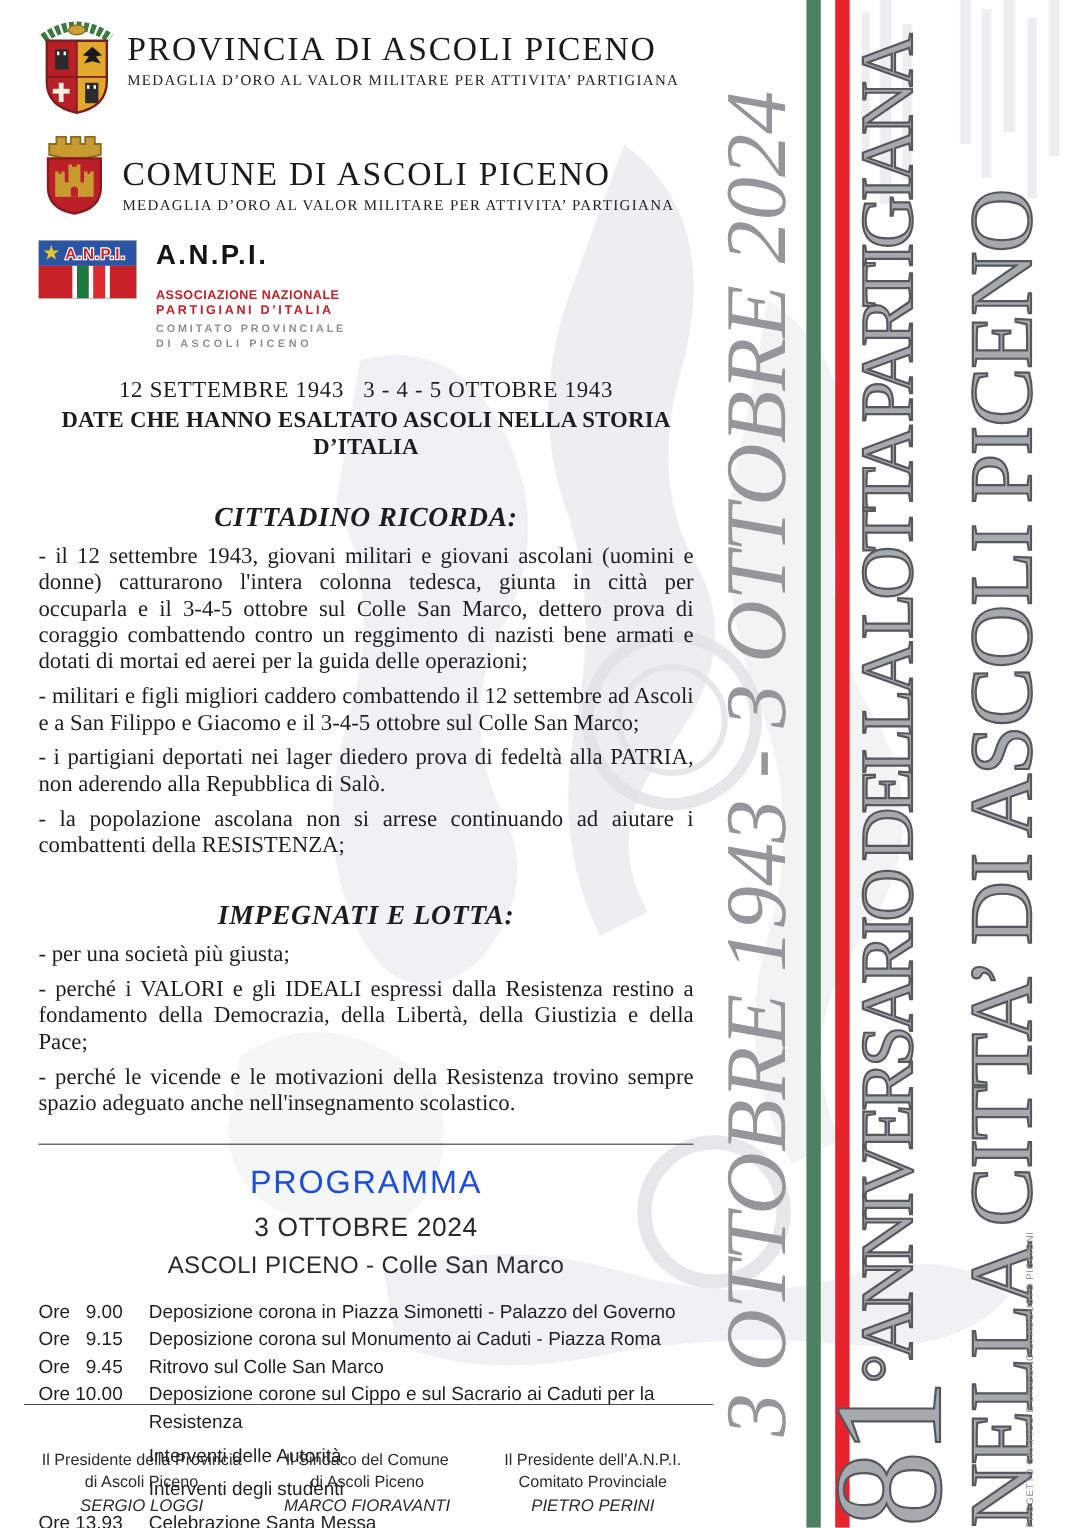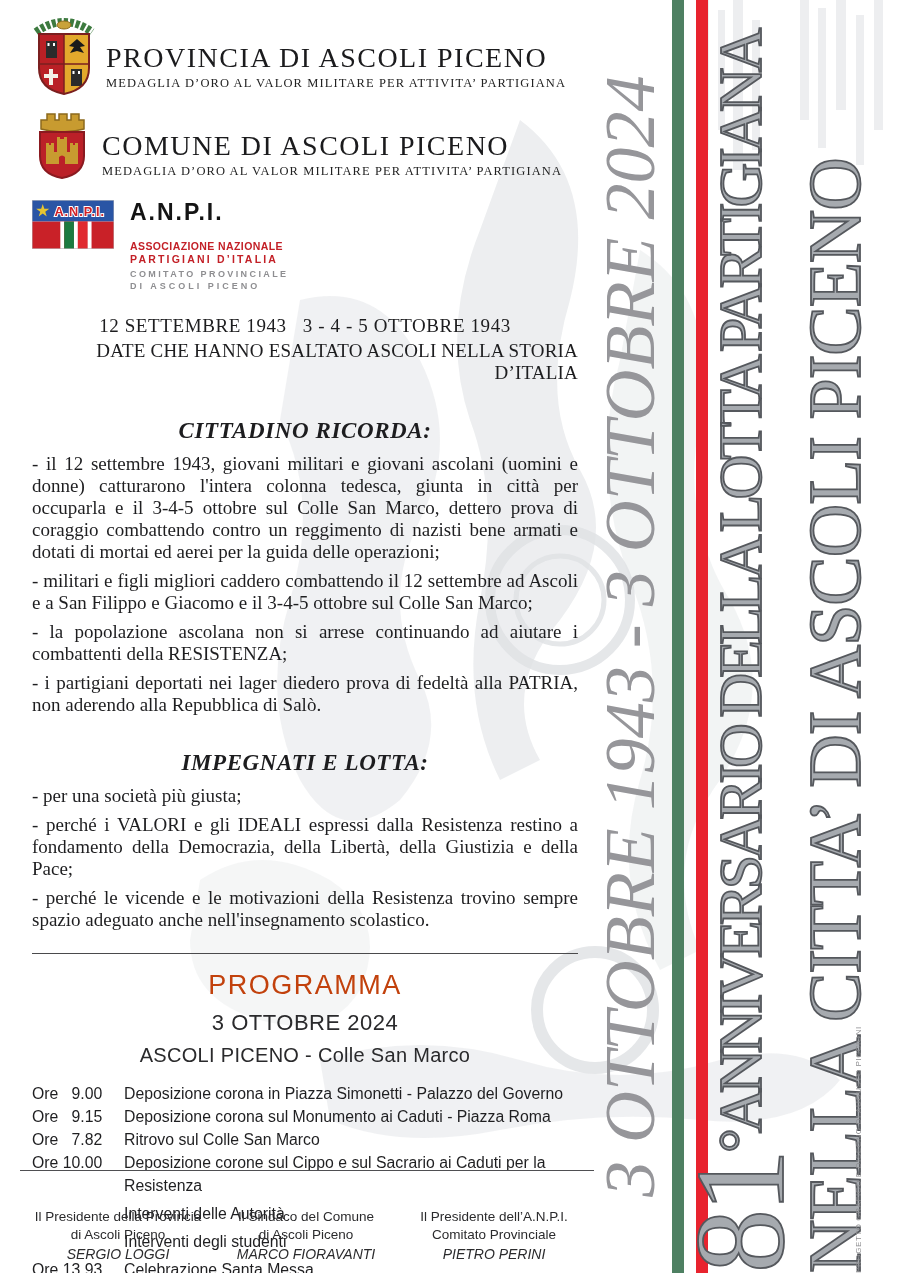--- a/index.html
+++ b/index.html
@@ -4,40 +4,40 @@
 <style>
   html,body{margin:0;padding:0;background:#ffffff;}
   .poster{position:relative;width:900px;height:1273px;background:#ffffff;overflow:hidden;
           font-family:"Liberation Serif",serif;color:#1d1d1f;}
   .wm{position:absolute;inset:0;z-index:0;}
   
   .main{position:absolute;left:32px;top:14px;width:546px;z-index:2;}
   .org-row{display:flex;align-items:flex-start;gap:10px;}
   .org-row.comune{margin-top:14px;}
   .org-row.anpi{margin-top:20px;}
-  .org-text{margin-top:30px;}
+  .org-text{margin-top:14px;}
   .org-text.comune-text{margin-top:22px;}
   .org-title{font-size:28px;letter-spacing:1.5px;line-height:1.02;color:#1b1b1d;}
   .org-sub{font-size:12.5px;letter-spacing:1.1px;margin-top:3px;color:#222;}
   .anpi-text{margin-left:6px;margin-top:1px;font-family:"Liberation Sans",sans-serif;}
   .anpi-name{font-size:23px;font-weight:bold;letter-spacing:2px;color:#141414;line-height:1;}
   .anpi-l1{font-size:10.5px;font-weight:bold;color:#c32027;letter-spacing:.4px;margin-top:16px;}
   .anpi-l2{font-size:10.5px;font-weight:bold;color:#c32027;letter-spacing:2.2px;margin-top:1px;}
   .anpi-l3{font-size:9px;font-weight:bold;color:#8e8e91;letter-spacing:2.4px;margin-top:4px;}
   .anpi-l4{font-size:9px;font-weight:bold;color:#8e8e91;letter-spacing:3px;margin-top:2px;}
   .dates{margin-top:24px;text-align:center;}
   .dates-l1{font-size:19px;letter-spacing:.6px;white-space:pre;}
-  .dates-l2{font-size:19px;font-weight:normal;letter-spacing:.2px;margin-top:3px;text-align:right;}
+  .dates-l2{font-size:19px;font-weight:bold;letter-spacing:.2px;margin-top:3px;}
   .sec-title{margin-top:34px;text-align:center;font-size:23px;font-weight:bold;font-style:italic;letter-spacing:.6px;}
   .sec-title.imp{margin-top:34px;}
   .paras{margin-top:9px;}
   .paras p{font-size:19px;line-height:22px;text-align:justify;margin:0 0 7px 0;color:#1e1e20;}
   .rule{border:none;border-top:1.6px solid #4a4a4c;margin:22px 0 0 0;width:100%;}
   .prog{font-family:"Liberation Sans",sans-serif;text-align:center;}
-  .prog-title{margin-top:16px;font-size:27px;letter-spacing:1.5px;color:#c2410c;}
+  .prog-title{margin-top:16px;font-size:27px;letter-spacing:1.5px;color:#1d4ed8;}
   .prog-date{margin-top:9px;font-size:22px;letter-spacing:.5px;color:#2a2a2c;}
   .prog-loc{margin-top:8px;font-size:20px;letter-spacing:.3px;color:#2a2a2c;}
   .sched{margin-top:15px;font-family:"Liberation Sans",sans-serif;font-size:15.8px;text-align:left;color:#1f1f21;}
   .srow{display:flex;line-height:23px;}
   .srow.gap{margin-top:5px;}
   .stime{flex:none;width:92px;white-space:pre;}
   .sdesc{flex:1;}
   
   .rule2{position:absolute;left:20px;top:1162px;width:574px;border:none;border-top:1.6px solid #4f4f52;z-index:2;}
   .sigs{position:absolute;left:24px;top:1208px;width:564px;display:flex;z-index:2;
@@ -177,22 +177,22 @@
 
     <div class="dates">
       <div class="dates-l1">12 SETTEMBRE 1943   3 - 4 - 5 OTTOBRE 1943</div>
       <div class="dates-l2">DATE CHE HANNO ESALTATO ASCOLI NELLA STORIA D’ITALIA</div>
     </div>
 
     <div class="sec-title">CITTADINO RICORDA:</div>
     <div class="paras">
       <p>- il 12 settembre 1943, giovani militari e giovani ascolani (uomini e donne) catturarono l'intera colonna tedesca, giunta in città per occuparla e il 3-4-5 ottobre sul Colle San Marco, dettero prova di coraggio combattendo contro un reggimento di nazisti bene armati e dotati di mortai ed aerei per la guida delle operazioni;</p>
       <p>- militari e figli migliori caddero combattendo il 12 settembre ad Ascoli e a San Filippo e Giacomo e il 3-4-5 ottobre sul Colle San Marco;</p>
+      <p>- i partigiani deportati nei lager diedero prova di fedeltà alla PATRIA, non aderendo alla Repubblica di Salò.</p>
       <p>- la popolazione ascolana non si arrese continuando ad aiutare i combattenti della RESISTENZA;</p>
-      <p>- i partigiani deportati nei lager diedero prova di fedeltà alla PATRIA, non aderendo alla Repubblica di Salò.</p>
     </div>
 
     <div class="sec-title imp">IMPEGNATI E LOTTA:</div>
     <div class="paras">
       <p>- per una società più giusta;</p>
       <p>- perché i VALORI e gli IDEALI espressi dalla Resistenza restino a fondamento della Democrazia, della Libertà, della Giustizia e della Pace;</p>
       <p>- perché le vicende e le motivazioni della Resistenza trovino sempre spazio adeguato anche nell'insegnamento scolastico.</p>
     </div>
 
     <hr class="rule">
@@ -205,21 +205,21 @@
       <div class="sched">
         <div class="srow">
           <span class="stime">Ore   9.00</span>
           <span class="sdesc">Deposizione corona in Piazza Simonetti - Palazzo del Governo</span>
         </div>
         <div class="srow">
           <span class="stime">Ore   9.15</span>
           <span class="sdesc">Deposizione corona sul Monumento ai Caduti - Piazza Roma</span>
         </div>
         <div class="srow">
-          <span class="stime">Ore   7.82</span>
+          <span class="stime">Ore   9.45</span>
           <span class="sdesc">Ritrovo sul Colle San Marco</span>
         </div>
         <div class="srow">
           <span class="stime">Ore 10.00</span>
           <span class="sdesc">Deposizione corone sul Cippo e sul Sacrario ai Caduti per la Resistenza</span>
         </div>
         <div class="srow gap">
           <span class="stime"></span>
           <span class="sdesc">Interventi delle Autorità</span>
         </div>

